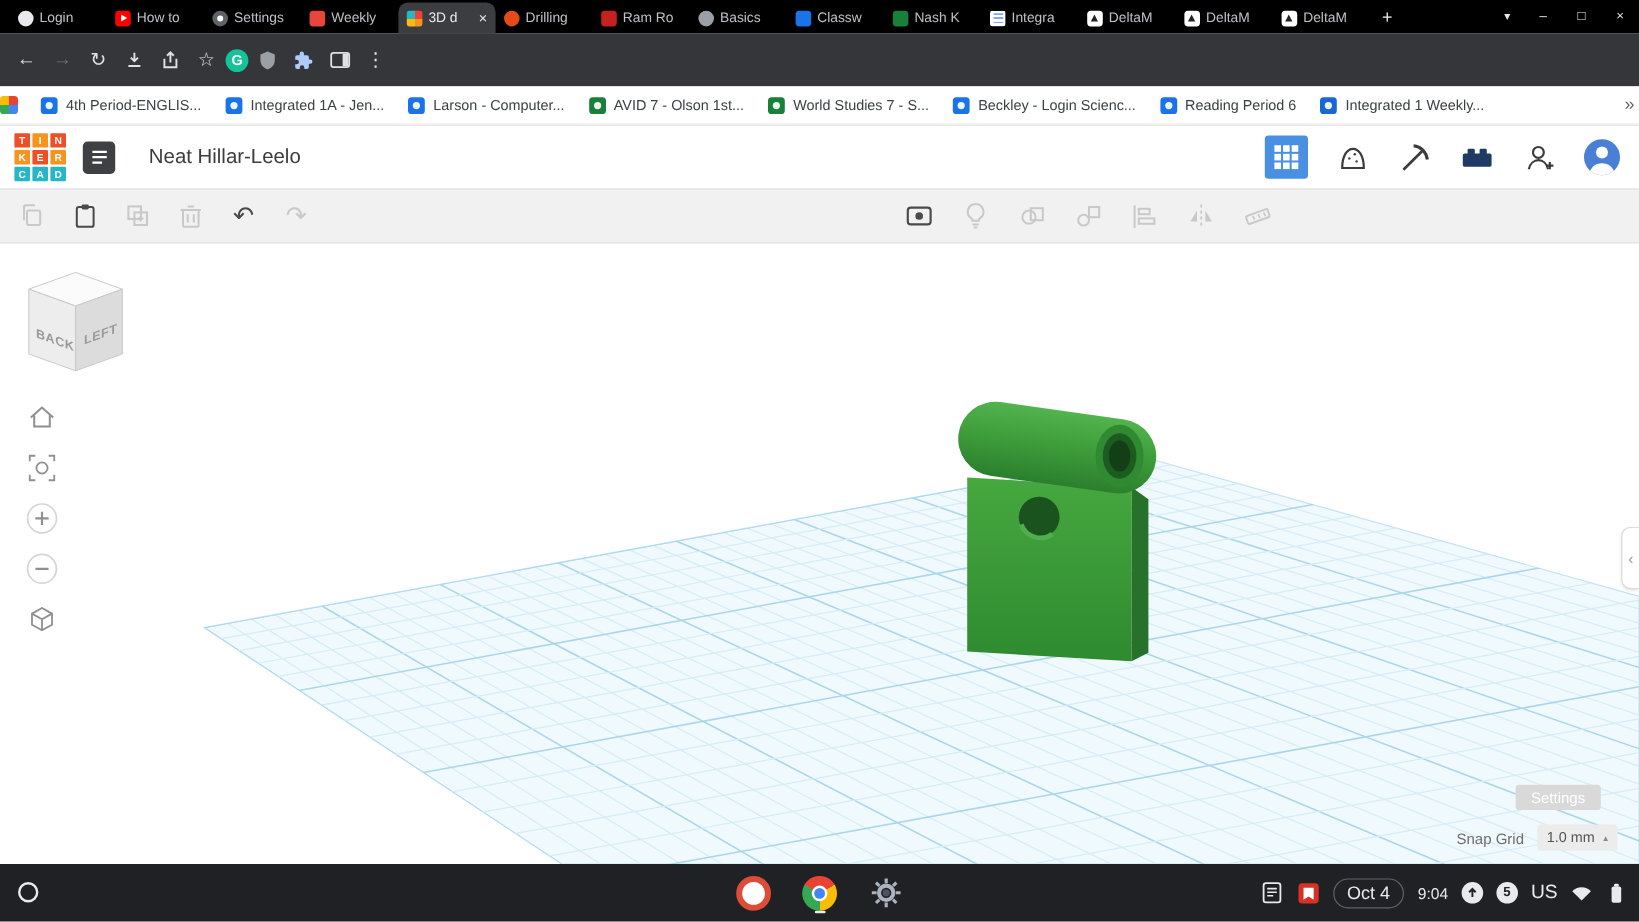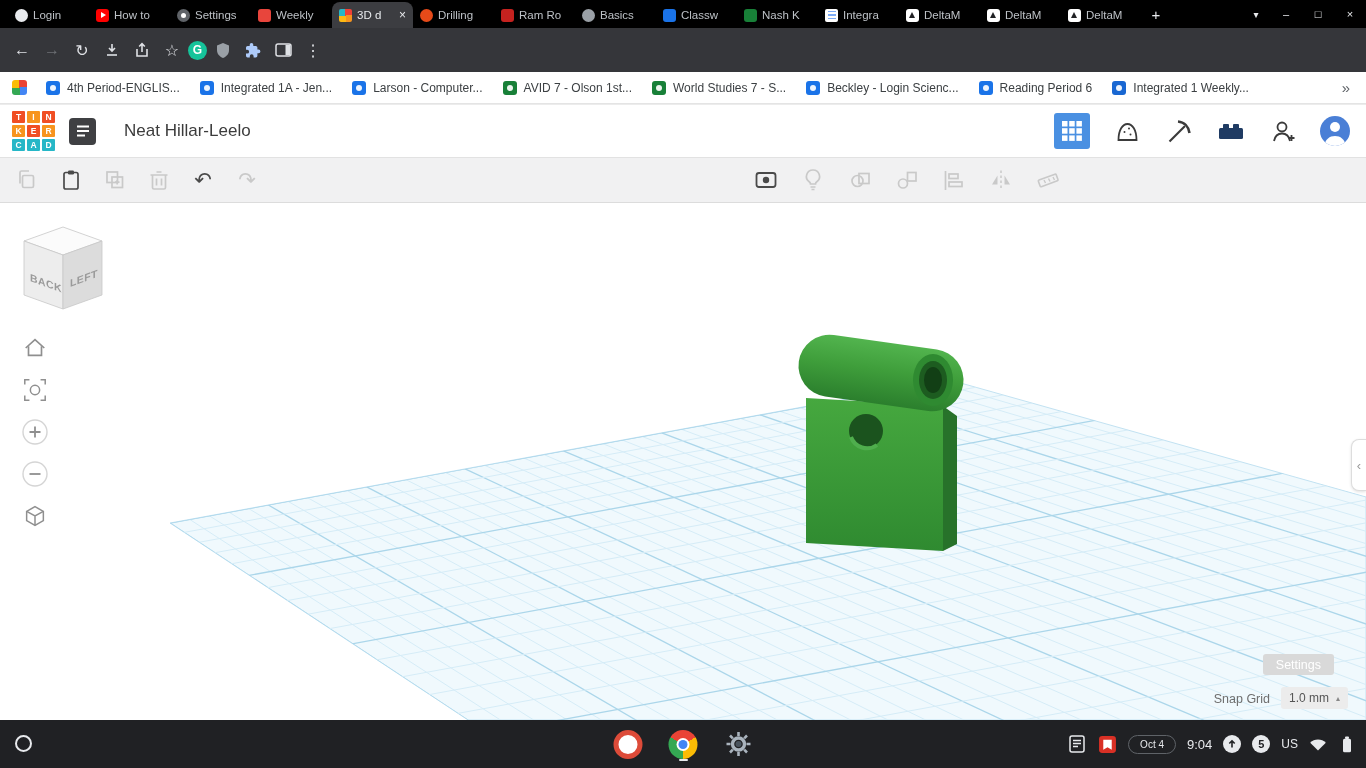--- a/index.html
+++ b/index.html
@@ -48,21 +48,21 @@
               color:#dfe1e5; font-size:16px; border-radius:50%; }
   .nav-icon.disabled { color:#6e7175; }
   .omnibox { flex:1; height:30px; background:#202124; border-radius:15px; display:flex; align-items:center;
              gap:8px; padding:0 14px; margin:0 8px; min-width:0; }
   .url-text { color:#dadce0; font-size:13px; white-space:nowrap; overflow:hidden; }
   .gram { width:19px; height:19px; border-radius:50%; background:#15c39a; color:#fff; font-size:12px;
           font-weight:bold; display:flex; align-items:center; justify-content:center; }
 
   
   .bookmarks { position:absolute; top:72px; left:0; right:0; height:32px; background:#fff;
-               display:flex; align-items:center; padding:0 12px; gap:2px; border-bottom:1px solid #e4e4e4; }
+               display:flex; align-items:center; padding:0 0; gap:2px; border-bottom:1px solid #e4e4e4; }
   .apps-icon { width:15px; height:15px; border-radius:3px; margin-right:8px; flex:0 0 15px;
                background:conic-gradient(#ea4335 0 25%, #4285f4 0 50%, #34a853 0 75%, #fbbc05 0 100%); }
   .bm { display:flex; align-items:center; gap:7px; padding:0 9px; height:24px; border-radius:12px;
         font-size:12px; color:#3c4043; white-space:nowrap; }
   .bm-icon { width:14px; height:14px; border-radius:3px; position:relative; flex:0 0 14px; }
   .bm-icon::after { content:""; position:absolute; left:4px; top:4px; width:6px; height:6px;
                     border-radius:50%; background:rgba(255,255,255,.92); }
   .bi0,.bi1,.bi2,.bi5,.bi6 { background:#1a73e8; }
   .bi3,.bi4 { background:#188038; }
   .bi7 { background:#1967d2; }
@@ -127,25 +127,25 @@
   .app-red { width:29px; height:29px; border-radius:50%; background:#fff; border:5px solid #dd4b39; }
   .chrome-outer { width:29px; height:29px; border-radius:50%; display:flex; align-items:center; justify-content:center;
                   background:conic-gradient(from -60deg, #ea4335 0 120deg, #fbbc05 0 240deg, #34a853 0 360deg); }
   .chrome-white { width:13px; height:13px; background:#fff; border-radius:50%; display:flex;
                   align-items:center; justify-content:center; }
   .chrome-blue { width:9px; height:9px; background:#4285f4; border-radius:50%; }
   .active-dash { position:absolute; left:50%; transform:translateX(-50%); bottom:0; width:9px; height:2px;
                  background:#e8eaed; border-radius:1px; }
   .status { position:absolute; right:10px; top:0; height:100%; display:flex; align-items:center; gap:11px;
             color:#e8eaed; }
-  .date-chip { border:1px solid #5f6368; border-radius:13px; padding:3px 11px; font-size:10px; }
+  .date-chip { border:1px solid #5f6368; border-radius:13px; padding:3px 11px; font-size:15px; }
   .time { font-size:13px; }
   .circle-ico { width:18px; height:18px; background:#e8eaed; border-radius:50%; display:flex;
                 align-items:center; justify-content:center; color:#202124; font-size:11px; font-weight:bold; }
-  .kbd { font-size:12px; }
+  .kbd { font-size:16px; }
 </style>
 </head>
 <body>
 
 <div class="screen">
 
   <div class="tabstrip">
     <div class="tab">
       <span class="fav fv-login"></span>
       <span class="tab-label">Login</span>

